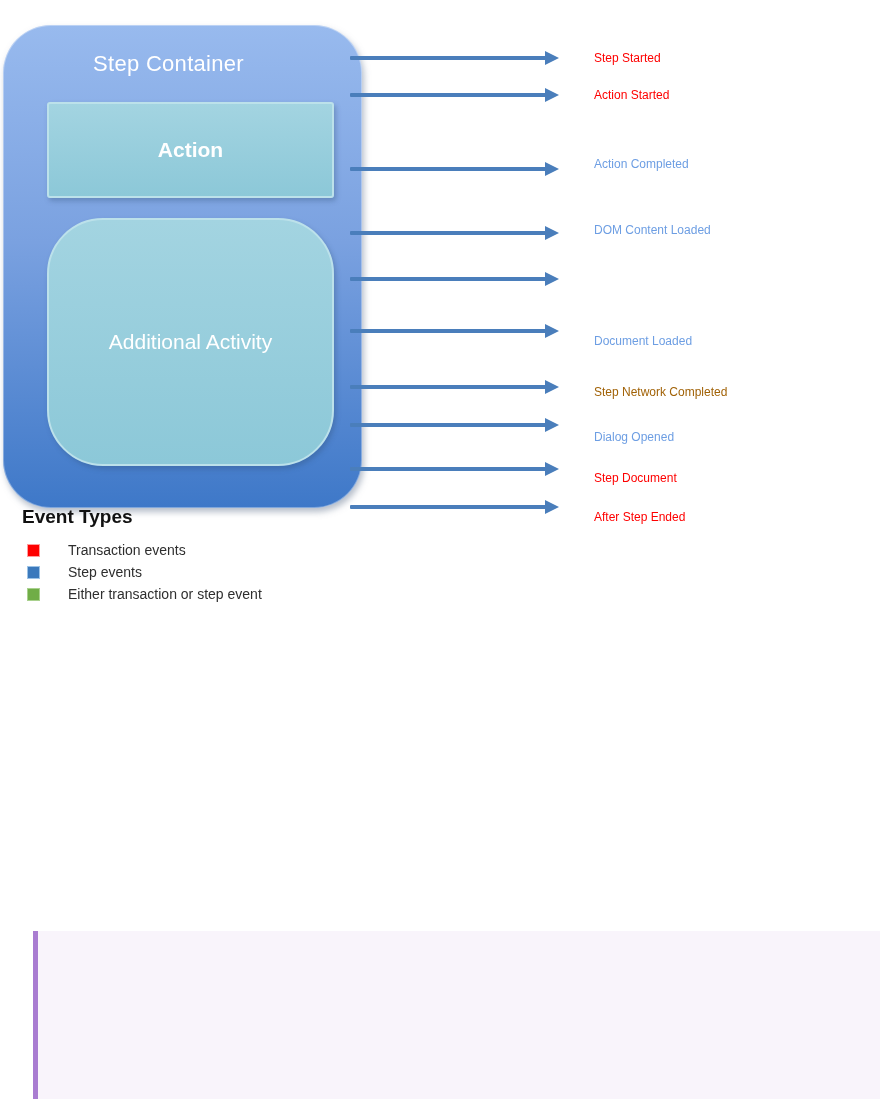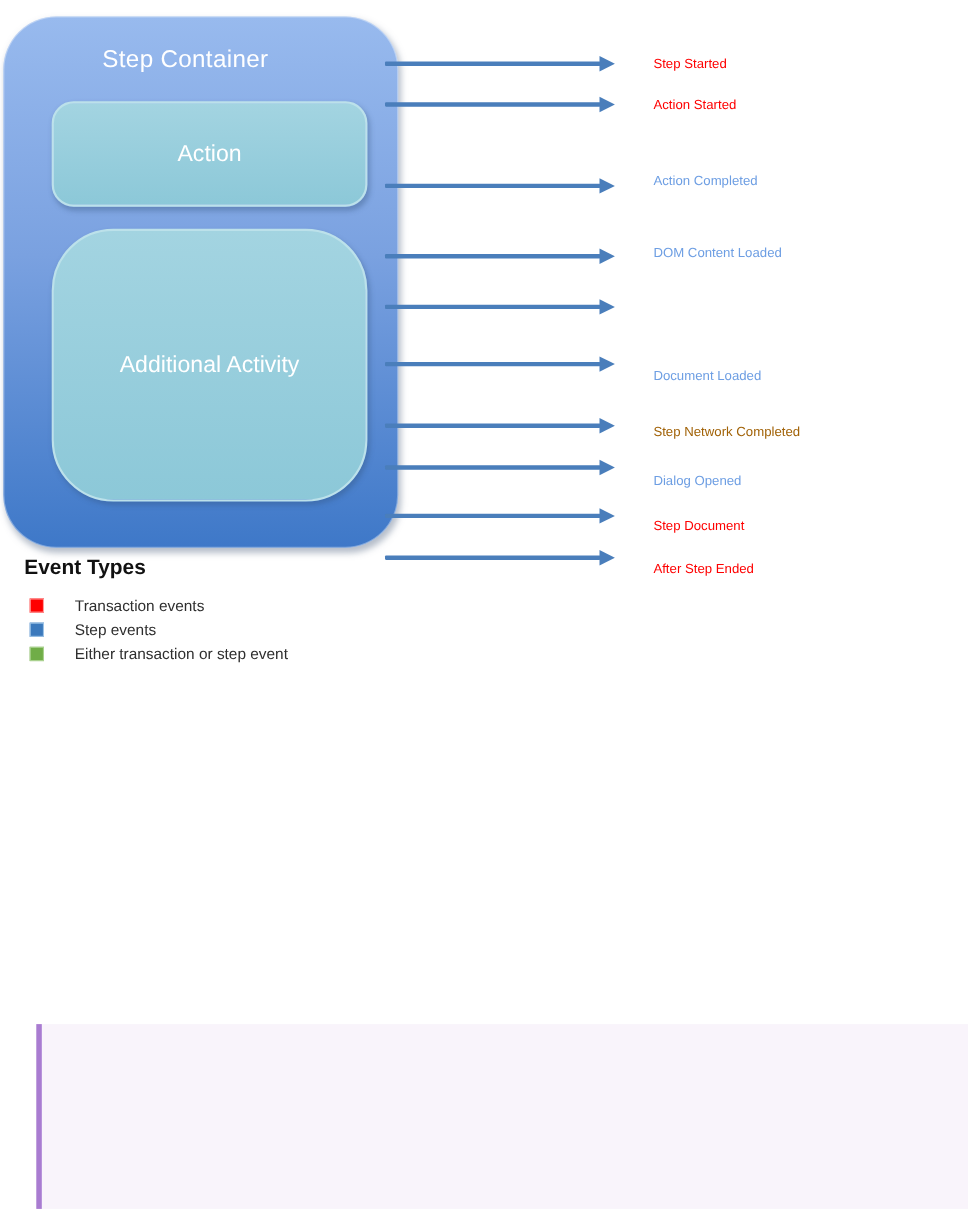--- a/index.html
+++ b/index.html
@@ -3,38 +3,38 @@
 <meta charset="utf-8">
 <style>
   * { margin:0; padding:0; box-sizing:border-box; }
   html, body { background:#ffffff; font-family:"Liberation Sans", sans-serif; }
   .canvas {
     position:relative; width:880px; height:1101px; background:#ffffff; overflow:hidden;
   }
 
   
   .step-container {
-    position:absolute; left:3px; top:15px; width:359px; height:483px;
+    position:absolute; left:3px; top:25px; width:359px; height:483px;
     border-radius:48px;
     background:linear-gradient(180deg, #98baee 0%, #7aa1e0 45%, #3e78c8 100%);
     box-shadow: 2px 4px 6px rgba(110,125,150,.5), inset 0 0 0 1px rgba(255,255,255,.35);
   }
   .container-title {
     position:absolute; left:0; right:28px; top:26px; text-align:center;
     color:#ffffff; font-size:22px; letter-spacing:.3px;
   }
   .inner-box {
     position:absolute; left:44px; width:287px;
     background:linear-gradient(180deg, #a3d4e1 0%, #8cc8d8 100%);
     border:2px solid #bce1ea;
     color:#ffffff; font-size:21px;
     display:flex; align-items:center; justify-content:center;
     box-shadow: 2px 3px 5px rgba(50,80,120,.35);
   }
-  .action-box { top:77px; height:96px; border-radius:20px; }
+  .action-box { top:77px; height:96px; border-radius:3px;font-weight:bold; }
   .additional-box { top:193px; height:248px; border-radius:56px; }
 
   
   .arrow {
     position:absolute; left:350px; width:196px; height:4px;
     background:var(--arrow, #4a7ebb); border-radius:1px;
   }
   .arrow .head {
     position:absolute; left:195px; top:-5px; width:0; height:0;
     border-left:14px solid var(--arrow, #4a7ebb);

